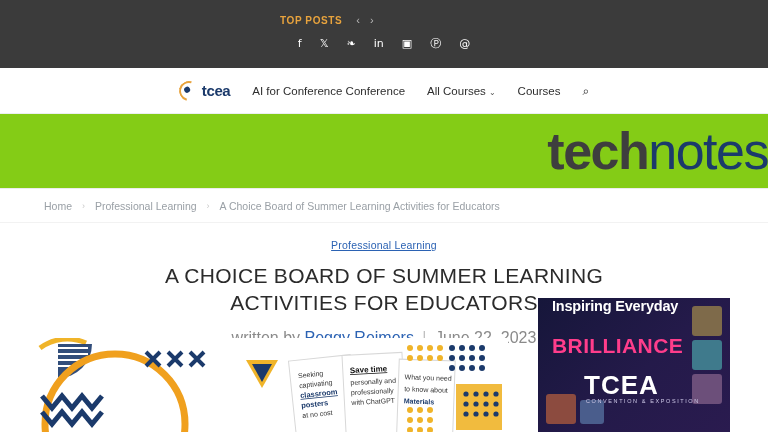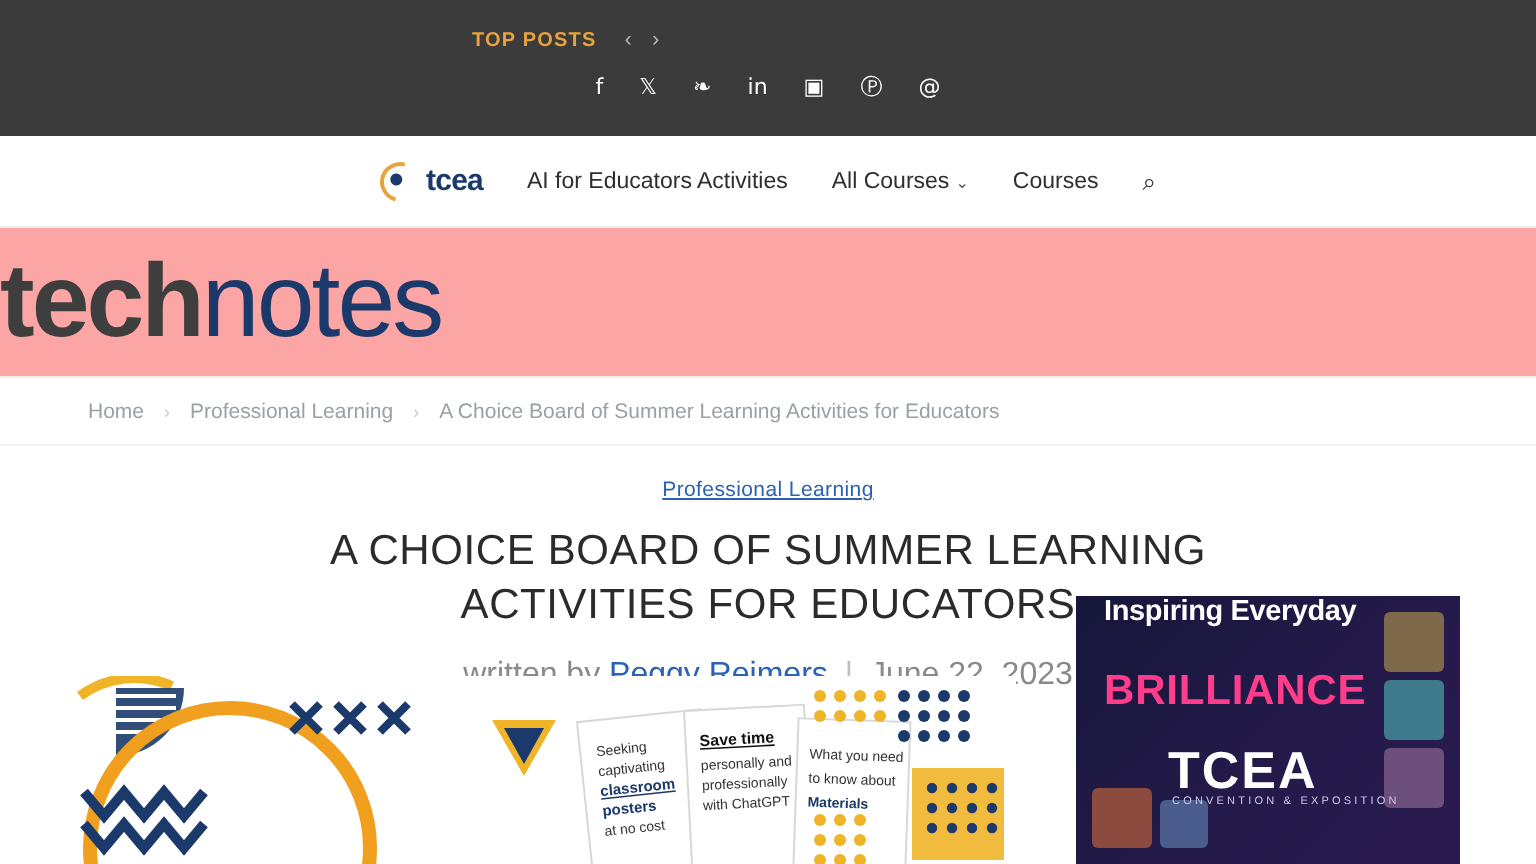--- a/index.html
+++ b/index.html
@@ -20,20 +20,21 @@
   .topposts {
     position: absolute;
     left: 236px; top: 14px;
     display: flex; align-items: center; gap: 14px;
   }
   .topposts .label {
     color: #e8a33d;
     font-size: 10px;
     letter-spacing: 0.6px;
     font-weight: 700;
+    margin-left: 44px;
   }
   .arrows { display: flex; gap: 10px; color: #b9b9b9; font-size: 11px; }
   .arrows span { cursor: pointer; }
   .socials {
     position: absolute;
     left: 0; right: 0; top: 38px;
     display: flex; justify-content: center; align-items: center; gap: 18px;
   }
   .socials .s {
     color: #ffffff;
@@ -84,23 +85,23 @@
   .nav .caret { font-size: 8px; color: #555; margin-left: 3px; }
   .searchbtn {
     font-size: 12px; color: #333;
     background: none; border: none; cursor: pointer;
     font-family: "DejaVu Sans", sans-serif;
   }
 
   
   .masthead {
     height: 75px;
-    display: flex; align-items: center; justify-content: flex-start;
+    display: flex; align-items: center; justify-content: flex-end;
     border-bottom: 1px solid #ececec;
-    background: #fca5a5;
+    background: #84cc16;
   }
   .logo-text {
     font-size: 52px;
     letter-spacing: -1.5px;
     line-height: 1;
     font-family: "Liberation Sans", sans-serif;
   }
   .logo-text .tech { color: #3e3e3e; font-weight: 700; }
   .logo-text .notes { color: #1b3a6b; font-weight: 400; }
 
@@ -213,21 +214,21 @@
       <span class="s">Ⓟ</span>
       <span class="s">@</span>
     </div>
   </div>
 
   <div class="nav">
     <div class="brand">
       <span class="swoosh"></span>
       <span class="bname">tcea</span>
     </div>
-    <a class="item" href="#">AI for Educators Activities</a>
+    <a class="item" href="#">AI for Conference Conference</a>
     <a class="item" href="#">
       <span>All Courses</span><span class="caret">⌄</span>
     </a>
     <a class="item" href="#">Courses</a>
     <button class="searchbtn">⌕</button>
   </div>
 
   <div class="masthead">
     <div class="logo-text">
       <span class="tech">tech</span><span class="notes">notes</span>

